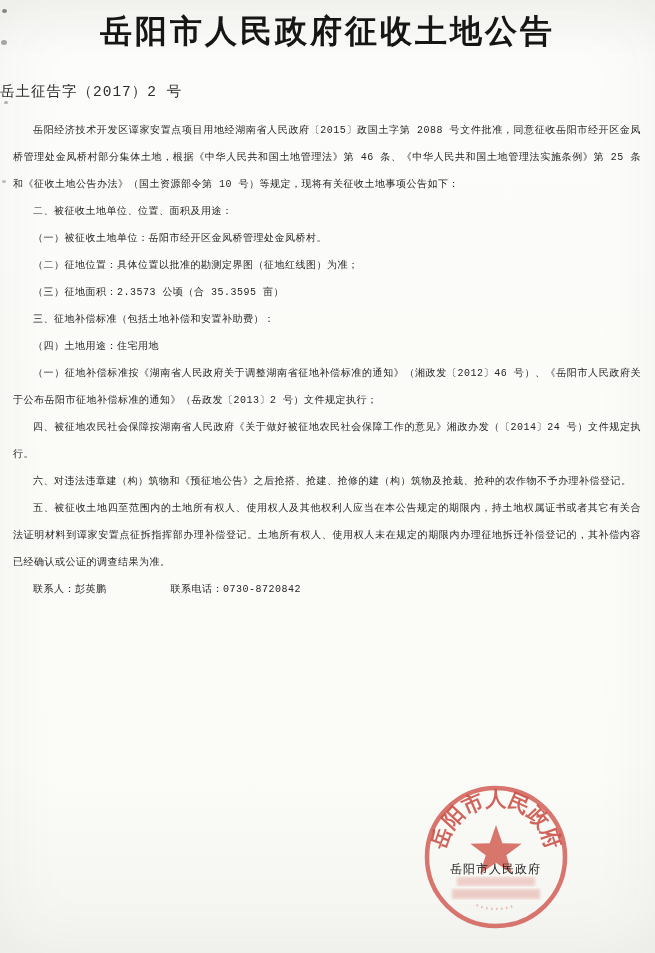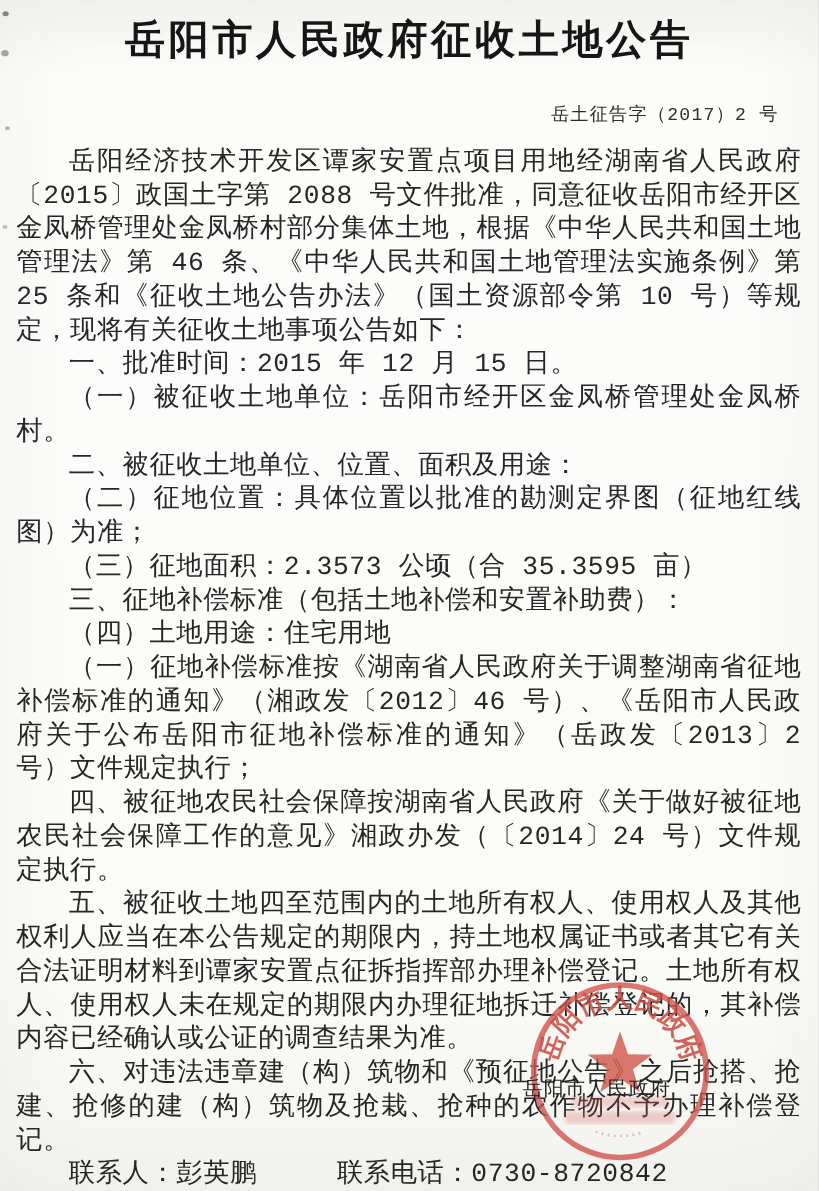--- a/index.html
+++ b/index.html
@@ -17,41 +17,40 @@
     padding-top:10px;
     text-align:center;
     font-size:32px;
     font-weight:bold;
     letter-spacing:3px;
     color:#161616;
   }
   .doc-number{
     margin-top:28px;
     padding-right:32px;
-    text-align:right;
     font-size:14.5px;
     color:#2e2e2e;
     letter-spacing:1px;
   }
   .doc-body{
     margin:16px 14px 0 13px;
-    font-size:21px;
+    font-size:10px;
     line-height:27px;
     letter-spacing:0.5px;
     text-align:justify;
   }
   .doc-body p{margin:0;text-indent:2em;}
   .contact-line span.gap{display:inline-block;width:64px;}
   .signature-block{
     position:absolute;
     left:418px;top:861px;
     width:155px;
     z-index:3;
-    text-align:left;
-    font-size:16px;
+    text-align:center;
+    font-size:12px;
     color:#222;
     letter-spacing:1px;
   }
   .signature-block .sig-date{margin-top:9px;}
   .seal{
     position:absolute;
     left:421px;top:782px;
     width:150px;height:150px;
     z-index:2;
   }
@@ -70,31 +69,30 @@
   <div class="speck s2"></div>
   <div class="speck s3"></div>
   <div class="speck s4"></div>
 
   <div class="doc-title">岳阳市人民政府征收土地公告</div>
 
   <div class="doc-number">岳土征告字（2017）2 号</div>
 
   <div class="doc-body">
     <p>岳阳经济技术开发区谭家安置点项目用地经湖南省人民政府〔2015〕政国土字第 2088 号文件批准，同意征收岳阳市经开区金凤桥管理处金凤桥村部分集体土地，根据《中华人民共和国土地管理法》第 46 条、《中华人民共和国土地管理法实施条例》第 25 条和《征收土地公告办法》（国土资源部令第 10 号）等规定，现将有关征收土地事项公告如下：</p>
-    <p>一、批准时间：2015 年 12 月 15 日。</p>
+    <p>二、被征收土地单位、位置、面积及用途：</p>
     <p>（一）被征收土地单位：岳阳市经开区金凤桥管理处金凤桥村。</p>
-    <p>二、被征收土地单位、位置、面积及用途：</p>
     <p>（二）征地位置：具体位置以批准的勘测定界图（征地红线图）为准；</p>
     <p>（三）征地面积：2.3573 公顷（合 35.3595 亩）</p>
     <p>三、征地补偿标准（包括土地补偿和安置补助费）：</p>
     <p>（四）土地用途：住宅用地</p>
     <p>（一）征地补偿标准按《湖南省人民政府关于调整湖南省征地补偿标准的通知》（湘政发〔2012〕46 号）、《岳阳市人民政府关于公布岳阳市征地补偿标准的通知》（岳政发〔2013〕2 号）文件规定执行；</p>
     <p>四、被征地农民社会保障按湖南省人民政府《关于做好被征地农民社会保障工作的意见》湘政办发（〔2014〕24 号）文件规定执行。</p>
+    <p>六、对违法违章建（构）筑物和《预征地公告》之后抢搭、抢建、抢修的建（构）筑物及抢栽、抢种的农作物不予办理补偿登记。</p>
     <p>五、被征收土地四至范围内的土地所有权人、使用权人及其他权利人应当在本公告规定的期限内，持土地权属证书或者其它有关合法证明材料到谭家安置点征拆指挥部办理补偿登记。土地所有权人、使用权人未在规定的期限内办理征地拆迁补偿登记的，其补偿内容已经确认或公证的调查结果为准。</p>
-    <p>六、对违法违章建（构）筑物和《预征地公告》之后抢搭、抢建、抢修的建（构）筑物及抢栽、抢种的农作物不予办理补偿登记。</p>
     <p class="contact-line"><span>联系人：彭英鹏</span><span class="gap"></span><span>联系电话：0730-8720842</span></p>
   </div>
 
   <svg class="seal" viewBox="0 0 150 150" xmlns="http://www.w3.org/2000/svg">
     <defs>
       <filter id="sblur">
           <feGaussianBlur stdDeviation="0.6"></feGaussianBlur>
         </filter>
       <filter id="sblur2">
           <feGaussianBlur stdDeviation="1.6"></feGaussianBlur>

